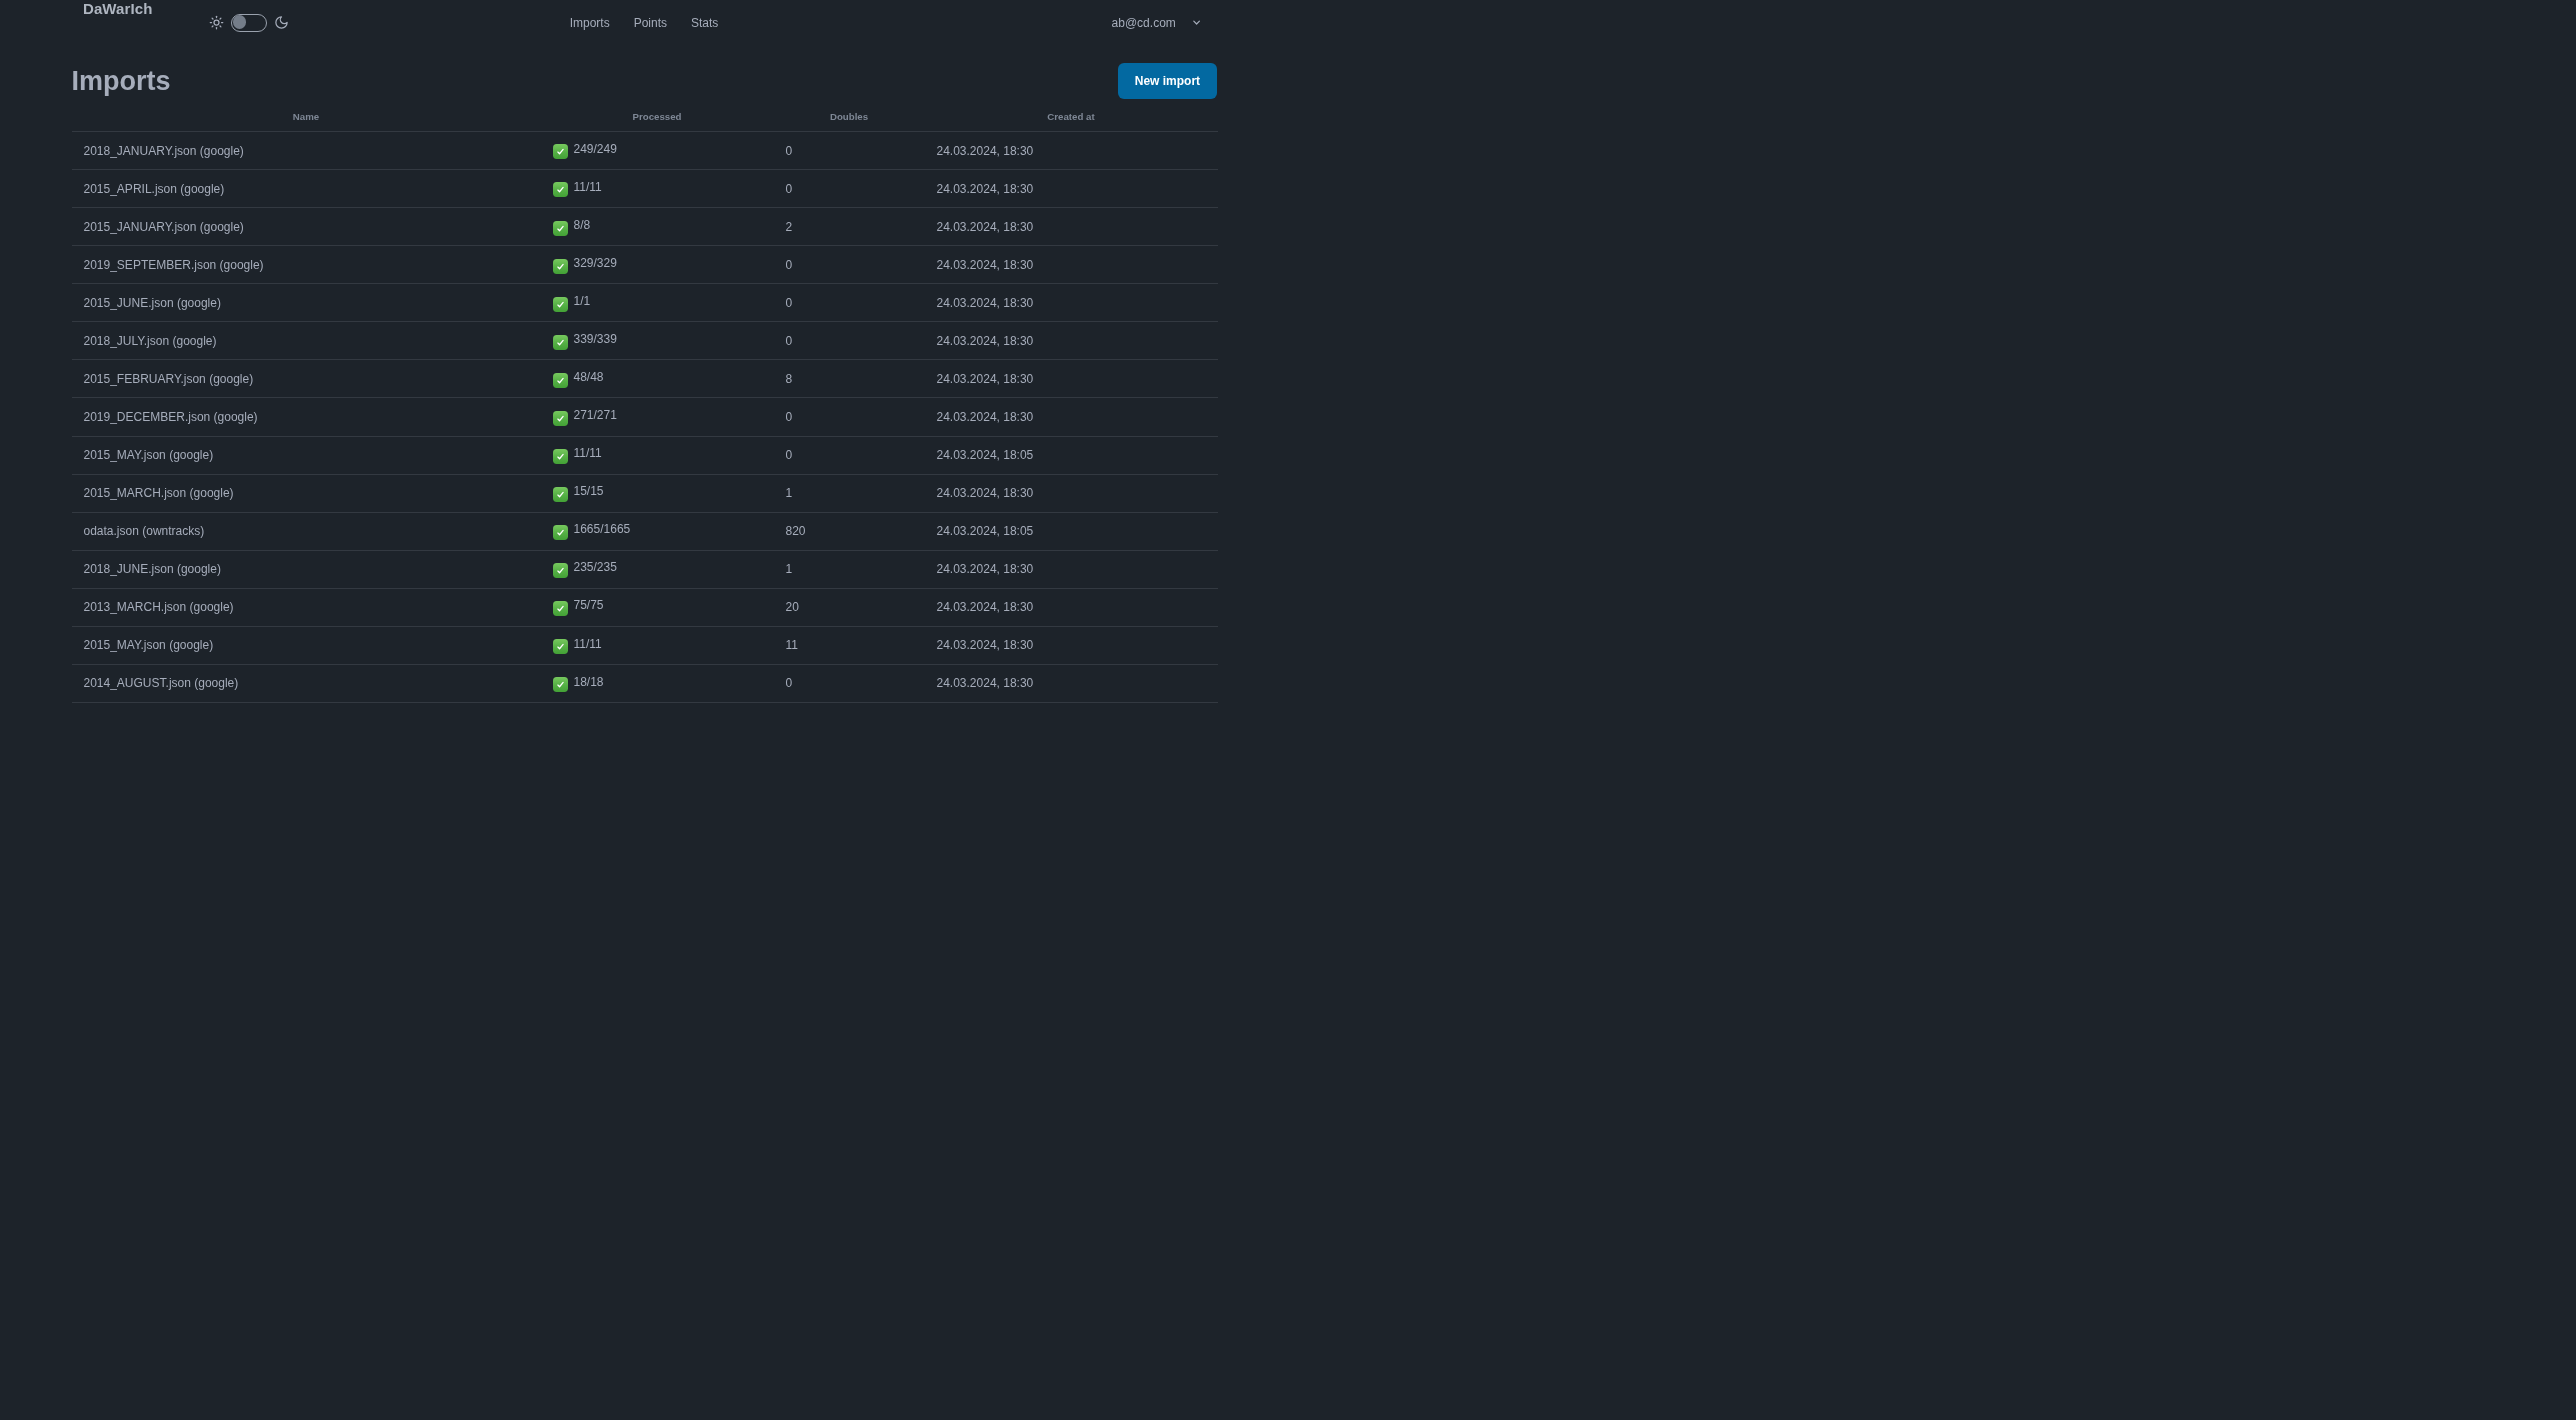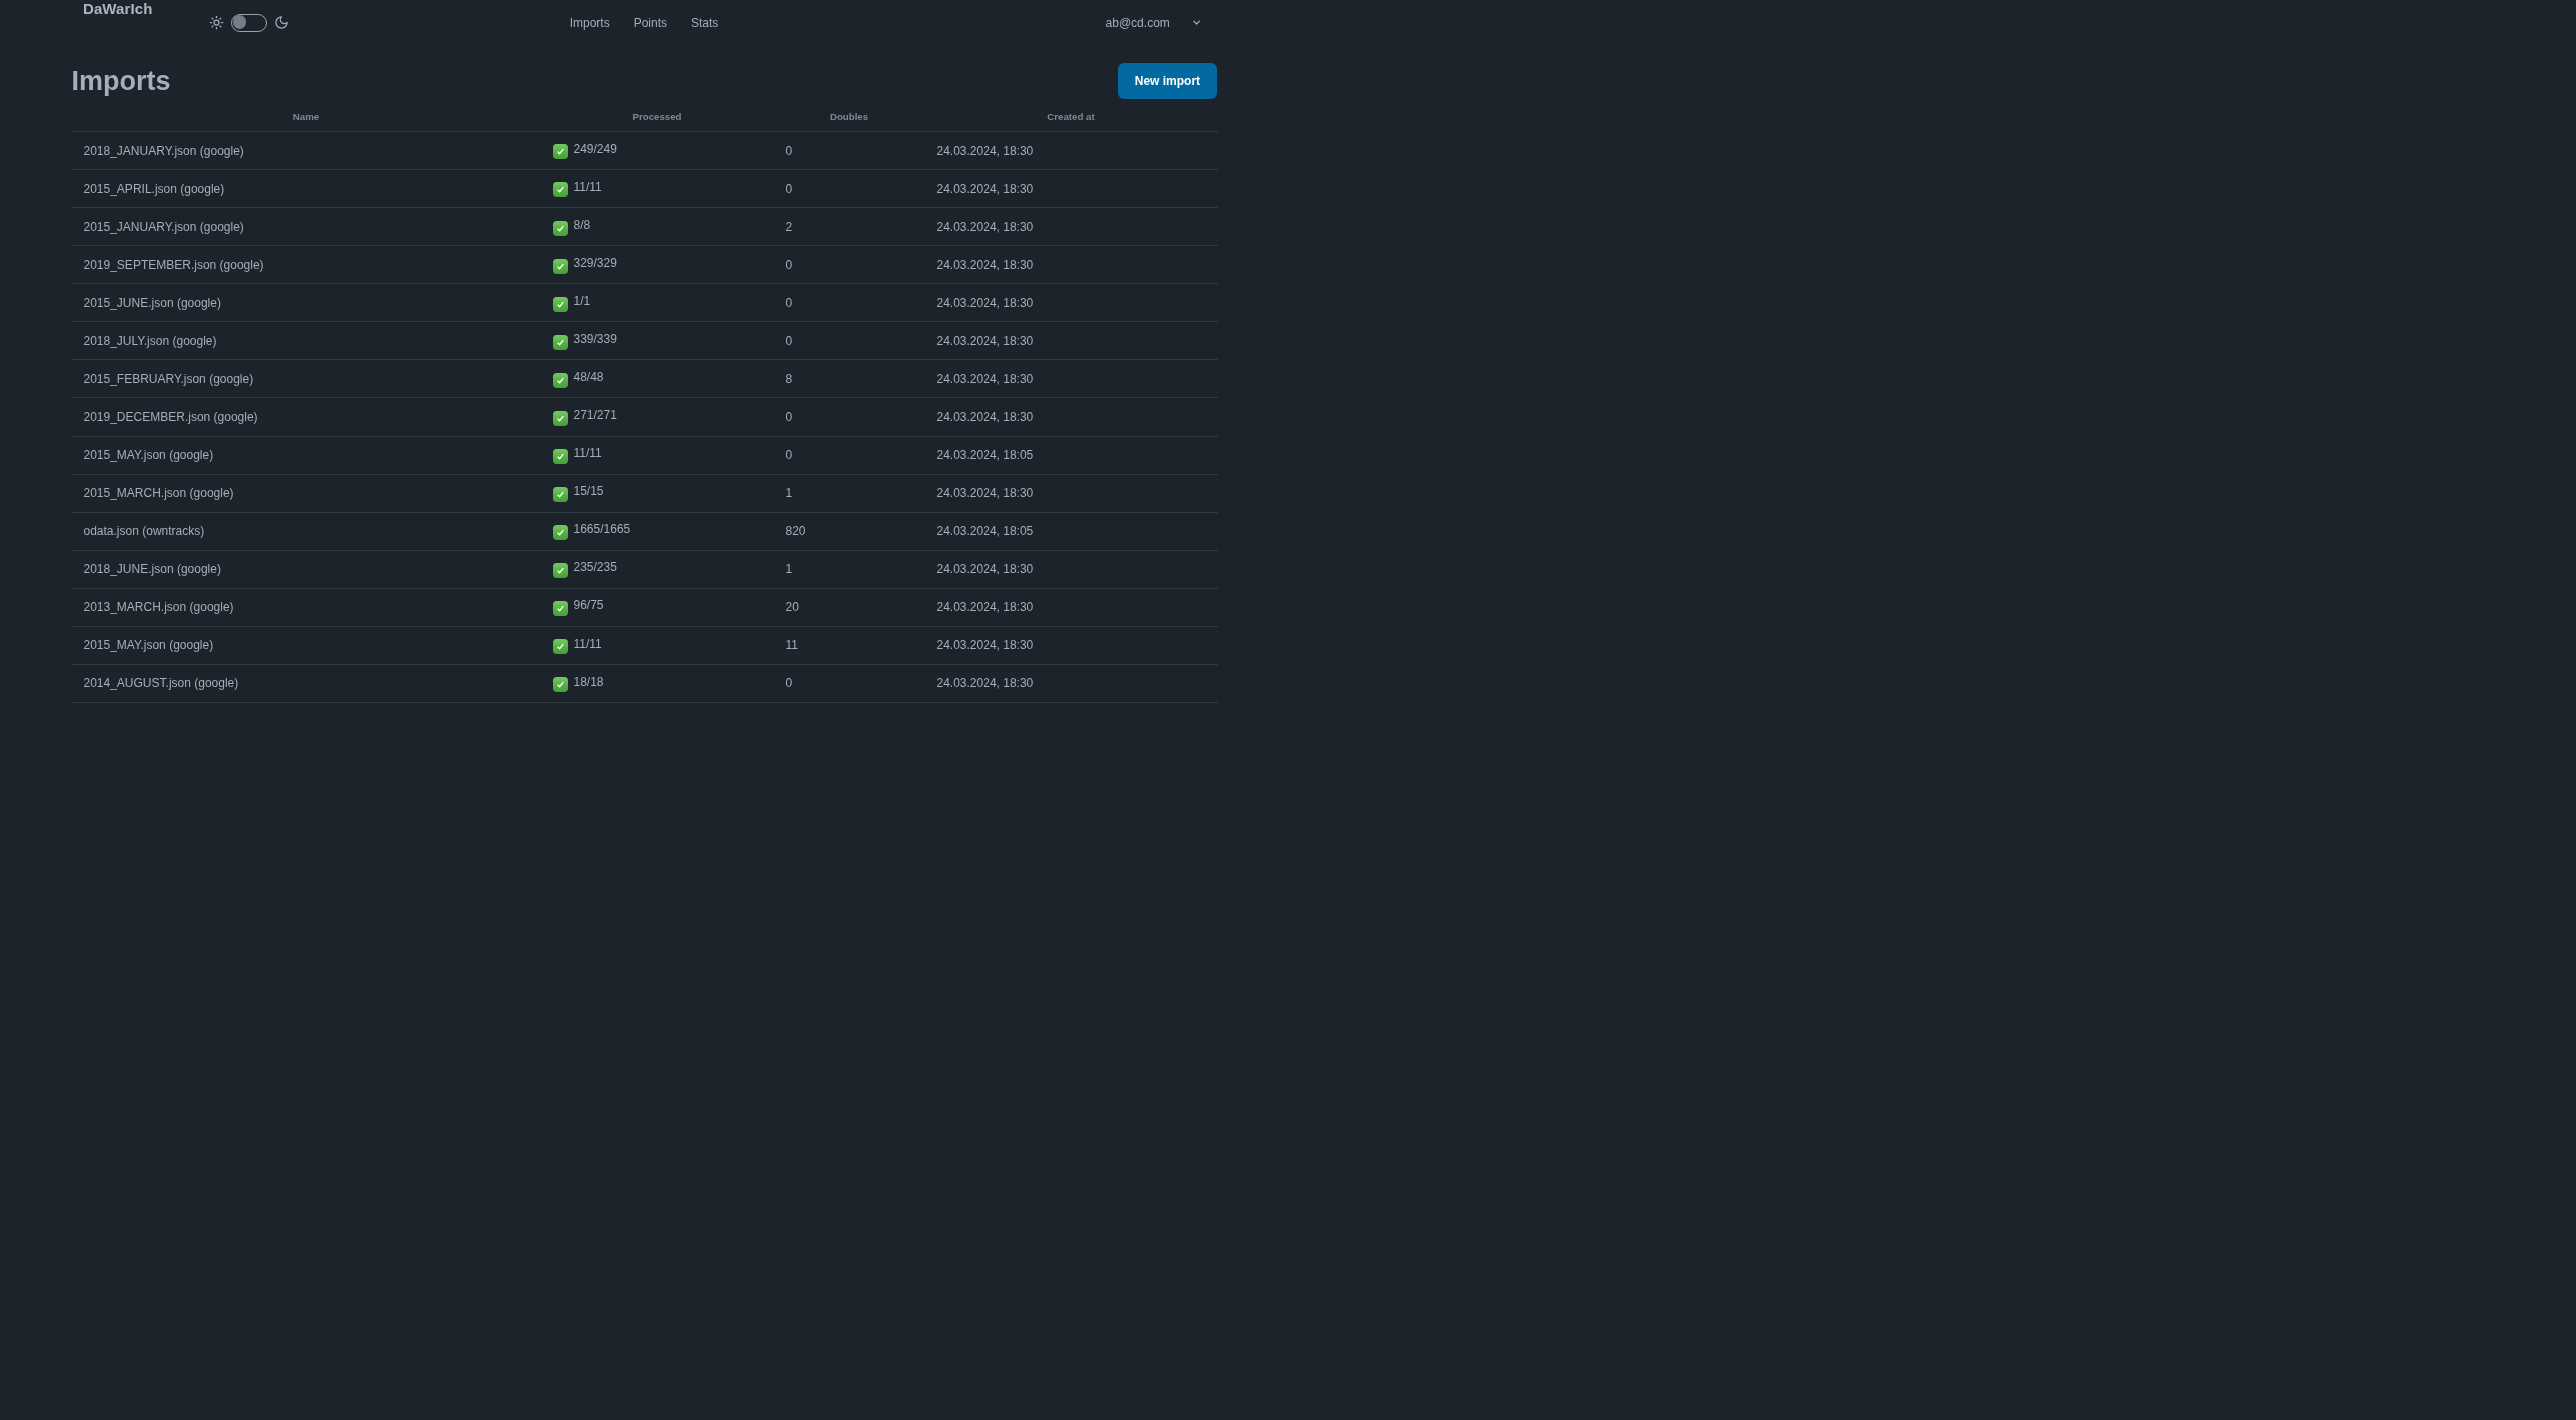--- a/index.html
+++ b/index.html
@@ -60,21 +60,21 @@
     text-decoration: none;
     font-size: 12px;
     cursor: pointer;
   }
   .account {
     position: absolute;
     right: 86px; top: 0;
     height: 45px;
     display: flex;
     align-items: center;
-    gap: 21px;
+    gap: 15px;
     font-size: 12px;
     cursor: pointer;
   }
 
   
   .content { width: 1145px; margin: 0 auto; }
   .page-header {
     margin-top: 18px;
     height: 36px;
     display: flex;
@@ -379,21 +379,21 @@
   </tr>
         <tr>
     <td>
       <a class="file-link">2013_MARCH.json</a><span>&nbsp;(google)</span>
     </td>
     <td>
       <span class="check">
         <svg width="9" height="9" viewBox="0 0 24 24" fill="none" stroke="#ffffff" stroke-width="3.4" stroke-linecap="round" stroke-linejoin="round">
           <path d="M5 13.5 9.5 18 19 6.5"></path>
         </svg>
-      </span><span>96/75</span>
+      </span><span>75/75</span>
     </td>
     <td>20</td>
     <td>24.03.2024, 18:30</td>
   </tr>
         <tr>
     <td>
       <a class="file-link">2015_MAY.json</a><span>&nbsp;(google)</span>
     </td>
     <td>
       <span class="check">

